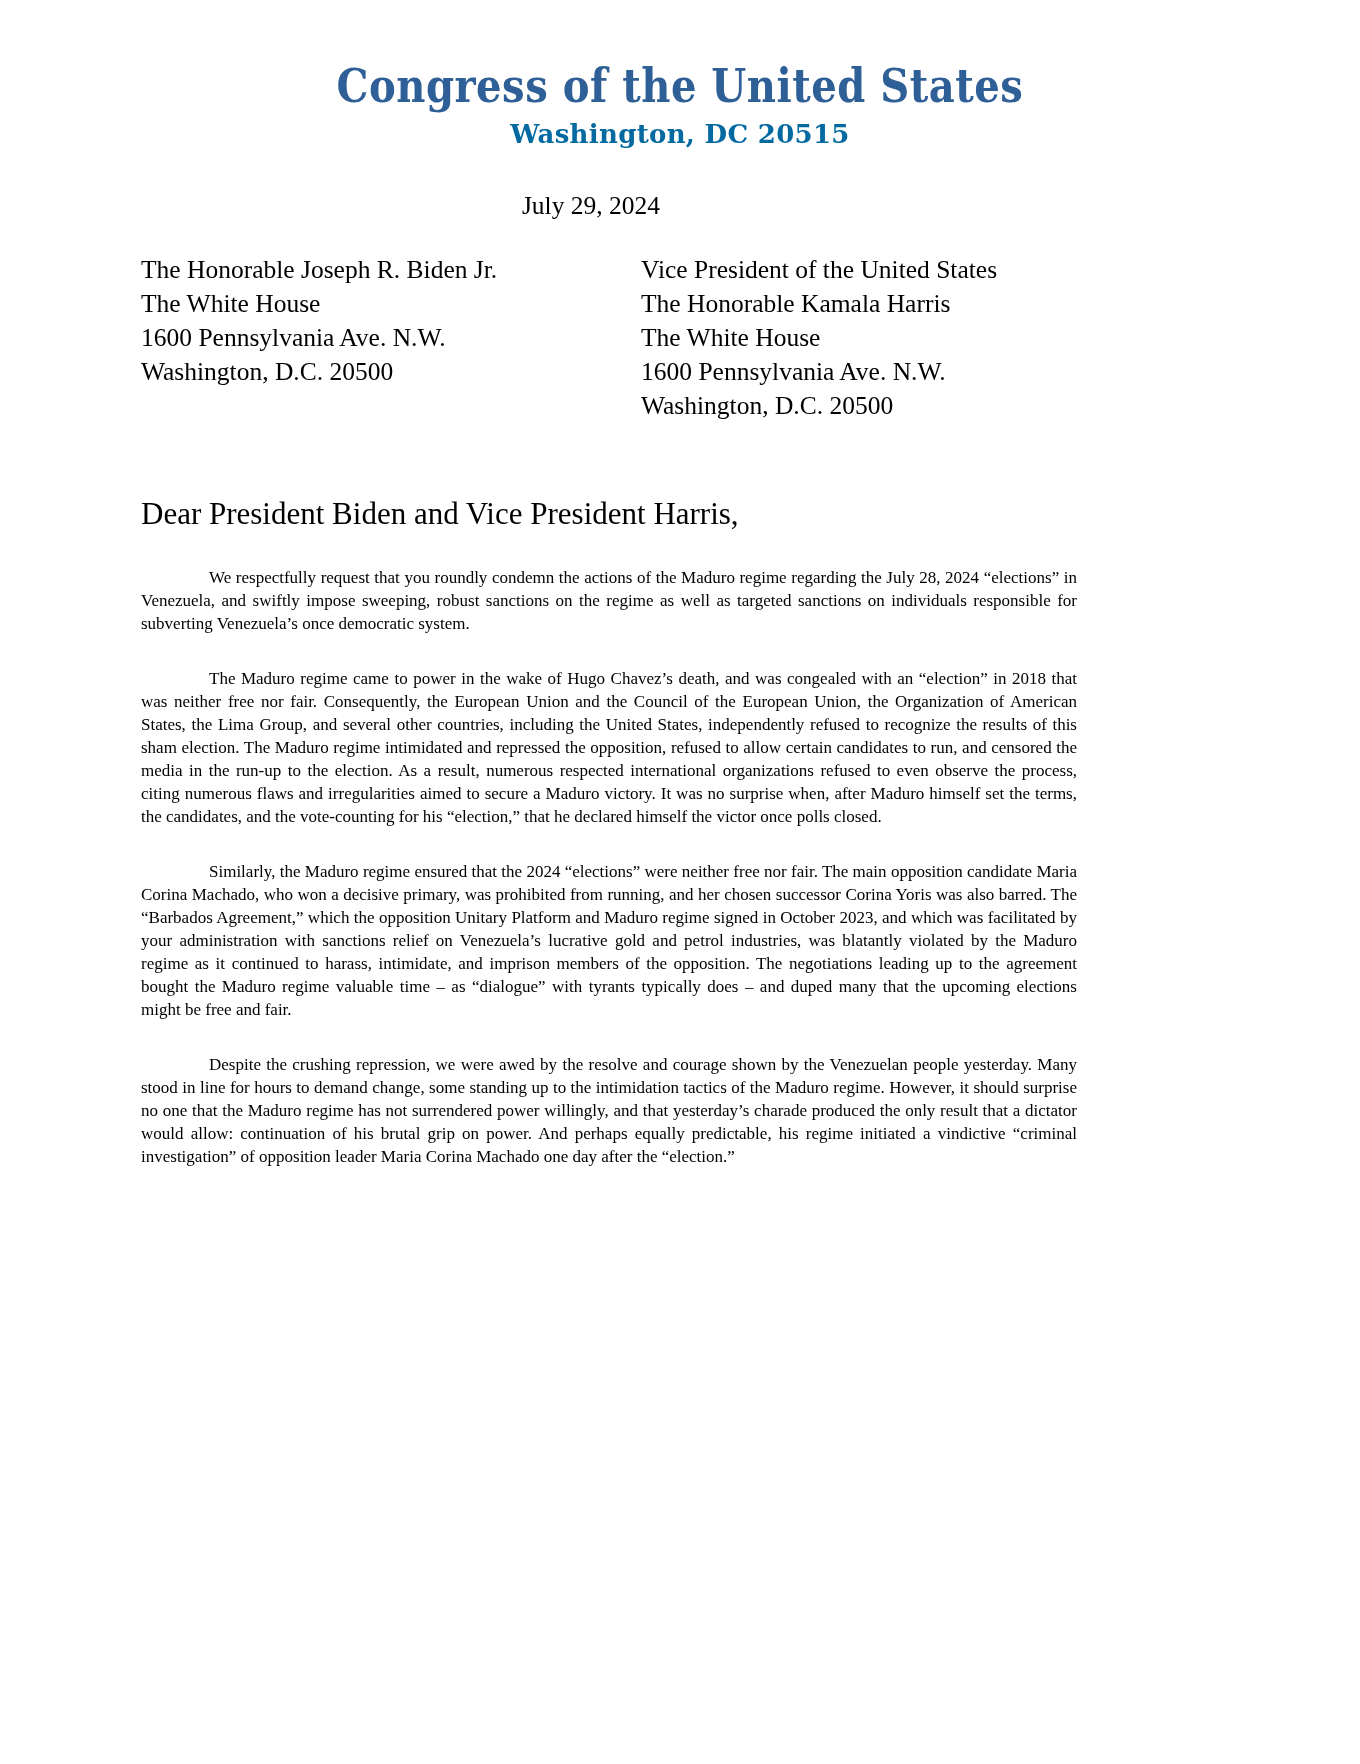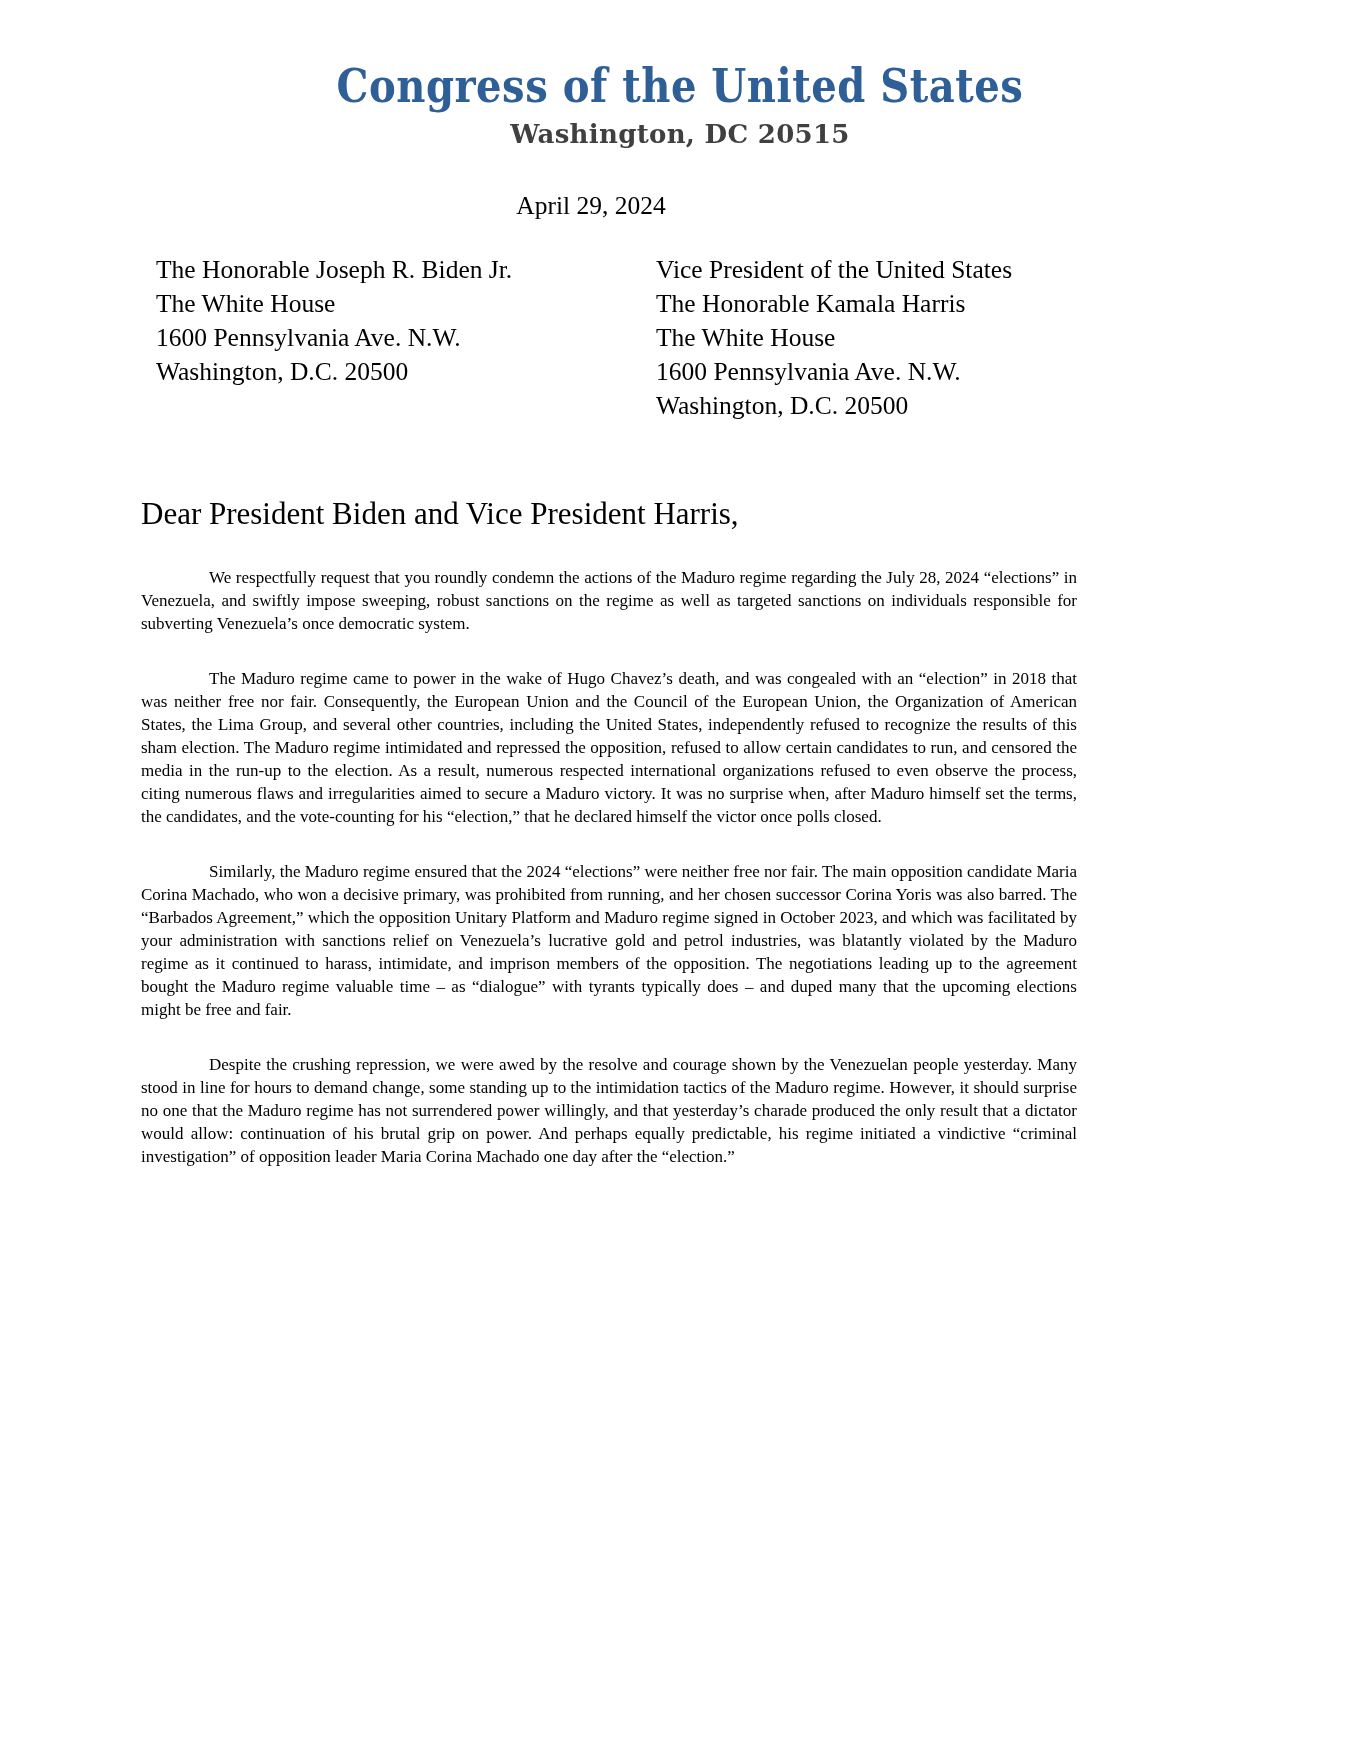--- a/index.html
+++ b/index.html
@@ -33,21 +33,21 @@
     letter-spacing: 0.5px;
     color: #2e5f96;
     line-height: 1.05;
     font-stretch: condensed;
     transform: scaleX(0.97);
   }
   .letterhead-sub {
     font-family: "DejaVu Serif", "Liberation Serif", serif;
     font-weight: bold;
     font-size: 26px;
-    color: #404040;
+    color: #0369a1;
     margin-top: 9px;
     letter-spacing: 0.3px;
   }
 
   
   .content {
     position: absolute;
     top: 190px;
     left: 141px;
     width: 936px;
@@ -66,21 +66,20 @@
     flex-direction: row;
     margin-bottom: 0;
   }
   .address-col {
     font-size: 25.5px;
     line-height: 1.33;
   }
   .address-col.left {
     width: 500px;
     flex: 0 0 500px;
-    margin-left: 15px;
   }
   .address-col.right {
     flex: 1 1 auto;
   }
   .address-line {
     white-space: nowrap;
   }
 
   .salutation {
     font-size: 31px;
@@ -104,21 +103,21 @@
 
 <div class="page">
 
   <div class="letterhead">
     <div class="letterhead-title">Congress of the United States</div>
     <div class="letterhead-sub">Washington, DC 20515</div>
   </div>
 
   <div class="content">
 
-    <div class="date-line">April 29, 2024</div>
+    <div class="date-line">July 29, 2024</div>
 
     <div class="address-block">
       <div class="address-col left">
         <div class="address-line">The Honorable Joseph R. Biden Jr.</div>
         <div class="address-line">The White House</div>
         <div class="address-line">1600 Pennsylvania Ave. N.W.</div>
         <div class="address-line">Washington, D.C. 20500</div>
       </div>
       <div class="address-col right">
         <div class="address-line">Vice President of the United States</div>

